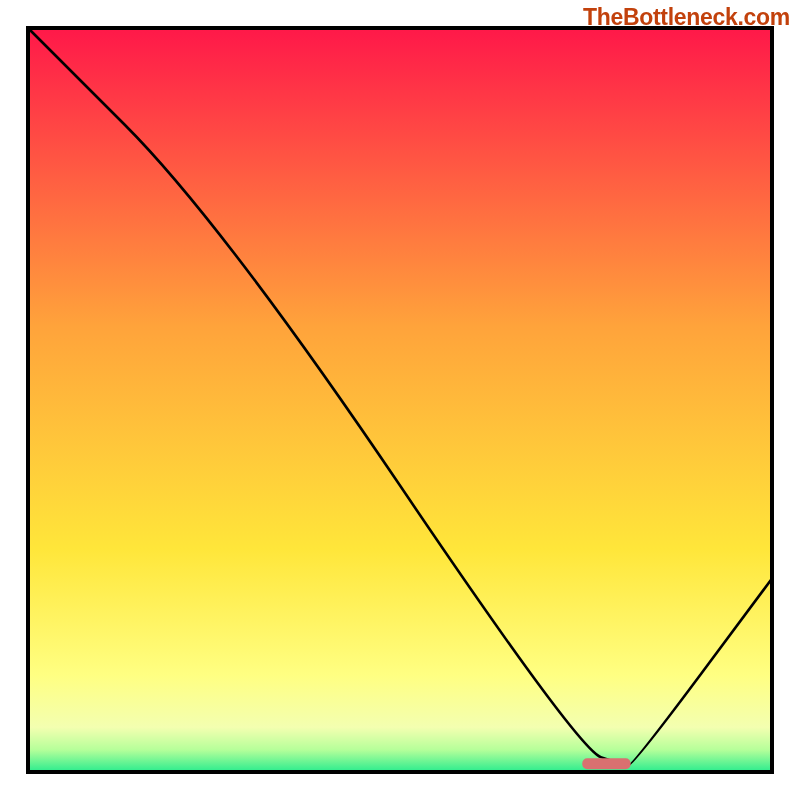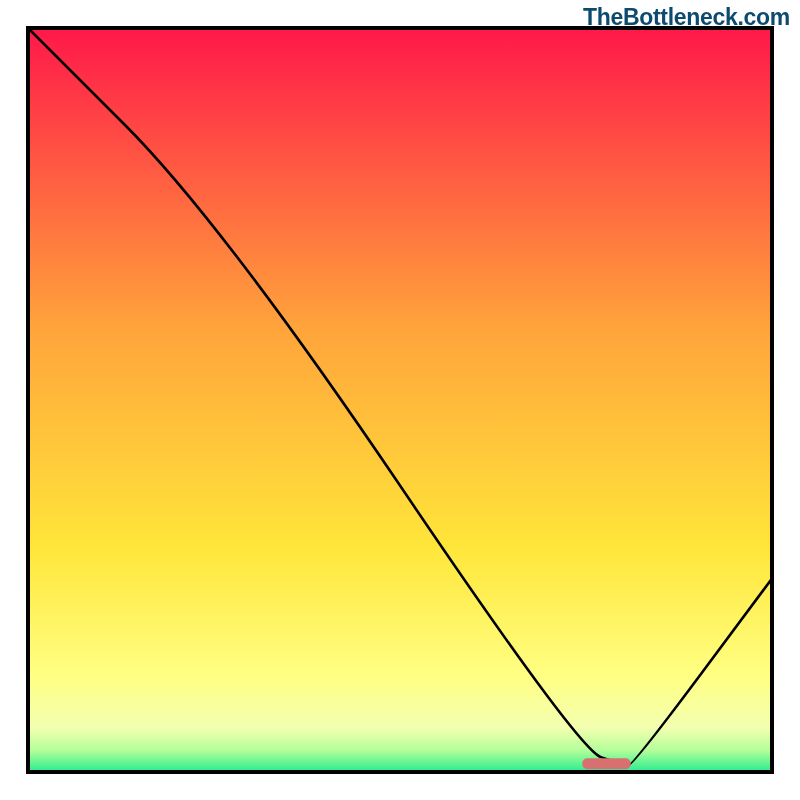--- a/index.html
+++ b/index.html
@@ -14,21 +14,21 @@
     position: relative;
     width: 800px;
     height: 800px;
   }
   .watermark {
     position: absolute;
     top: 4px;
     right: 10px;
     font-size: 23px;
     font-weight: bold;
-    color: #0c4a6e;
+    color: #c2410c;
     letter-spacing: -0.3px;
   }
   svg.chart {
     position: absolute;
     top: 0;
     left: 0;
   }
 </style>
 </head>
 <body>

